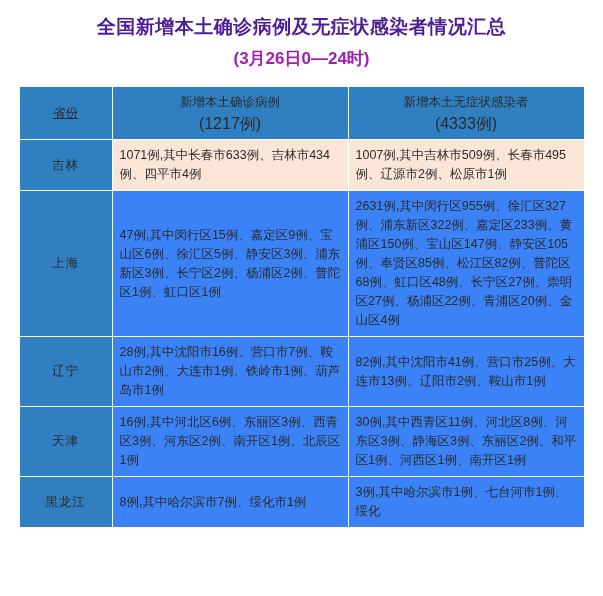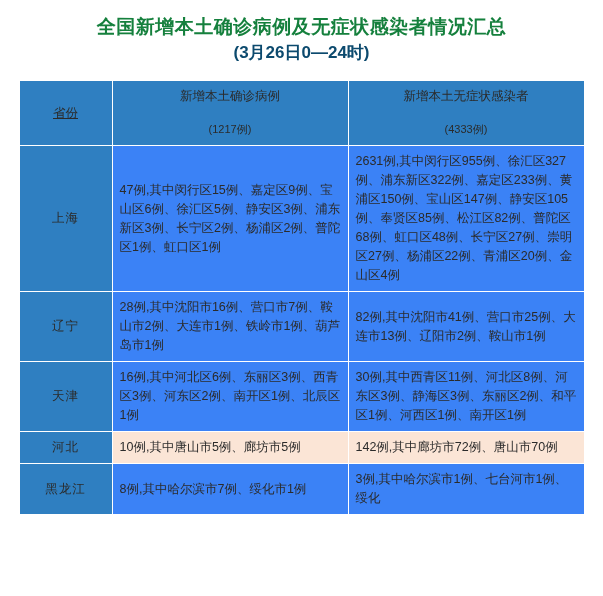--- a/index.html
+++ b/index.html
@@ -15,29 +15,30 @@
     box-sizing:border-box;
     padding:0;
   }
   .title-block{
     text-align:center;
     padding-top:14px;
   }
   .title-line1{
     font-size:19px;
     font-weight:bold;
-    color:#15803d;
+    color:#4c1d95;
     letter-spacing:0.5px;
     line-height:26px;
   }
   .title-line2{
     font-size:17px;
     font-weight:bold;
-    color:#0c4a6e;
+    color:#a21caf;
     line-height:26px;
+    margin-top:6px;
   }
   table.summary{
     border-collapse:collapse;
     margin:14px auto 0 auto;
     width:566px;
     table-layout:fixed;
   }
   table.summary td,table.summary th{
     border:1px solid #ffffff;
     vertical-align:middle;
@@ -54,22 +55,22 @@
     text-align:center;
     line-height:21px;
     padding:9px 6px;
   }
   thead th.prov-head{
     width:78px;
     text-decoration:underline;
   }
   .head-sub{
     display:block;
-    font-size:11px;
-    margin-top:14px;
+    font-size:16px;
+    margin-top:2px;
   }
   td.prov{
     background:#2f7fc1;
     color:#ffffff;
     text-align:center;
     font-size:14px;
     width:78px;
     letter-spacing:1px;
   }
   td.cell{
@@ -97,40 +98,40 @@
           <span>新增本土确诊病例</span>
           <span class="head-sub">(1217例)</span>
         </th>
         <th>
           <span>新增本土无症状感染者</span>
           <span class="head-sub">(4333例)</span>
         </th>
       </tr>
     </thead>
     <tbody>
+      <tr class="band-a">
+        <td class="prov">吉林</td>
+        <td class="cell">1071例,其中长春市633例、吉林市434例、四平市4例</td>
+        <td class="cell">1007例,其中吉林市509例、长春市495例、辽源市2例、松原市1例</td>
+      </tr>
       <tr class="band-b">
         <td class="prov">上海</td>
         <td class="cell">47例,其中闵行区15例、嘉定区9例、宝山区6例、徐汇区5例、静安区3例、浦东新区3例、长宁区2例、杨浦区2例、普陀区1例、虹口区1例</td>
         <td class="cell">2631例,其中闵行区955例、徐汇区327例、浦东新区322例、嘉定区233例、黄浦区150例、宝山区147例、静安区105例、奉贤区85例、松江区82例、普陀区68例、虹口区48例、长宁区27例、崇明区27例、杨浦区22例、青浦区20例、金山区4例</td>
       </tr>
       <tr class="band-b">
         <td class="prov">辽宁</td>
         <td class="cell">28例,其中沈阳市16例、营口市7例、鞍山市2例、大连市1例、铁岭市1例、葫芦岛市1例</td>
         <td class="cell">82例,其中沈阳市41例、营口市25例、大连市13例、辽阳市2例、鞍山市1例</td>
       </tr>
       <tr class="band-b">
         <td class="prov">天津</td>
         <td class="cell">16例,其中河北区6例、东丽区3例、西青区3例、河东区2例、南开区1例、北辰区1例</td>
         <td class="cell">30例,其中西青区11例、河北区8例、河东区3例、静海区3例、东丽区2例、和平区1例、河西区1例、南开区1例</td>
       </tr>
-      <tr class="band-a">
-        <td class="prov">河北</td>
-        <td class="cell">10例,其中唐山市5例、廊坊市5例</td>
-        <td class="cell">142例,其中廊坊市72例、唐山市70例</td>
-      </tr>
       <tr class="band-b">
         <td class="prov">黑龙江</td>
         <td class="cell">8例,其中哈尔滨市7例、绥化市1例</td>
         <td class="cell">3例,其中哈尔滨市1例、七台河市1例、绥化</td>
       </tr>
     </tbody>
   </table>
 
 </div>
 

